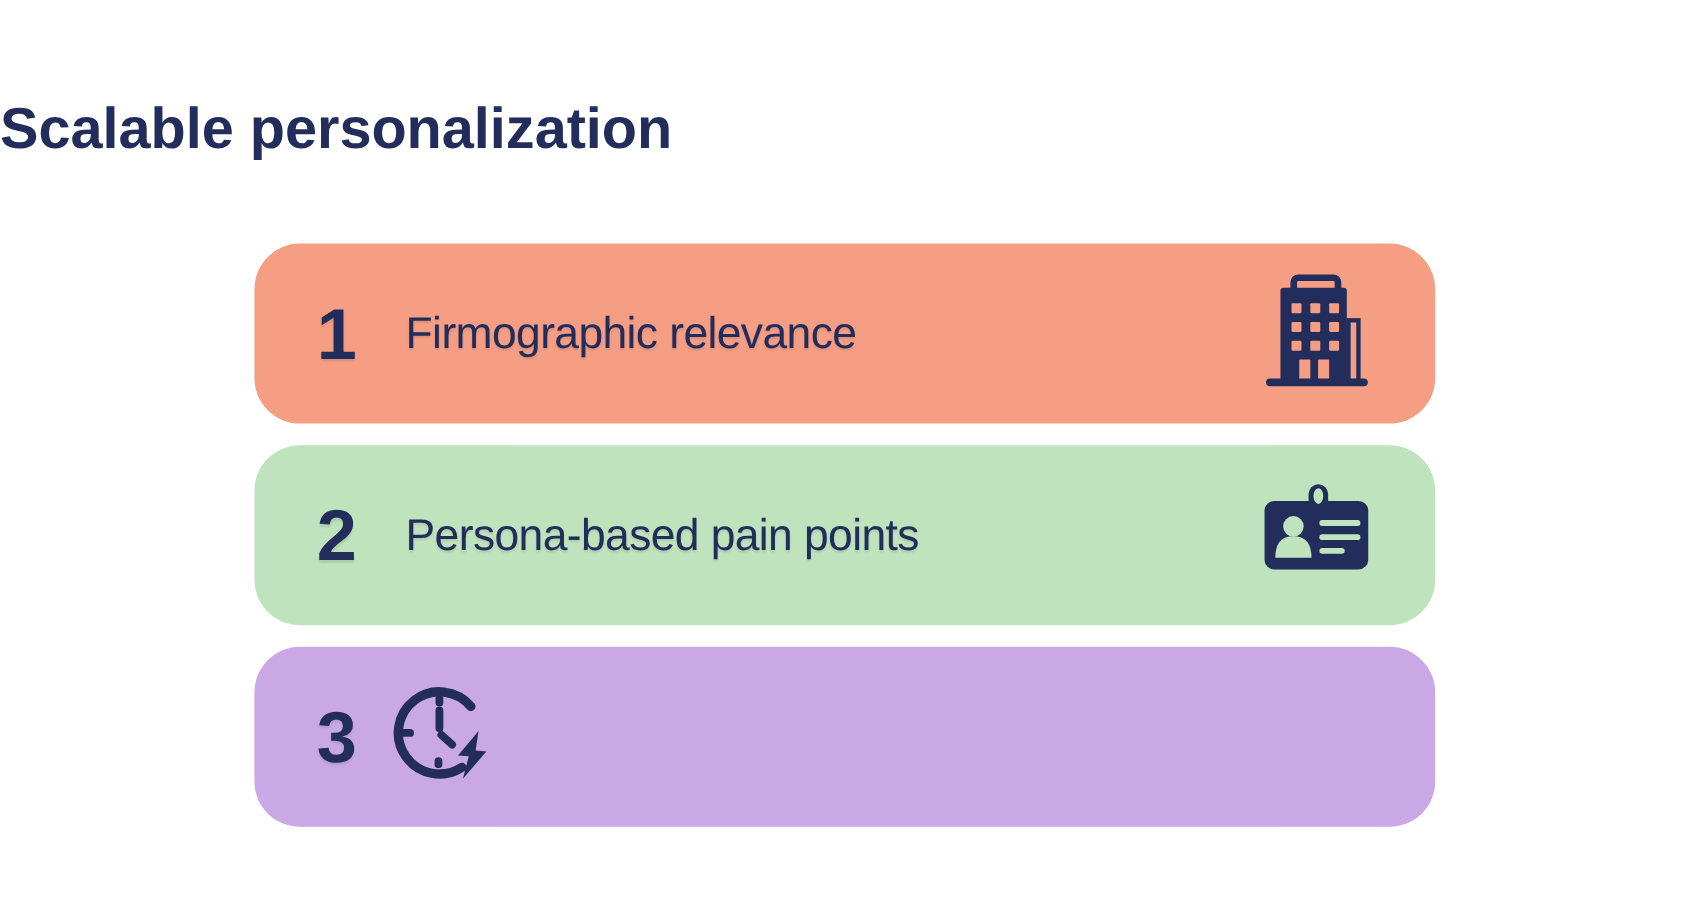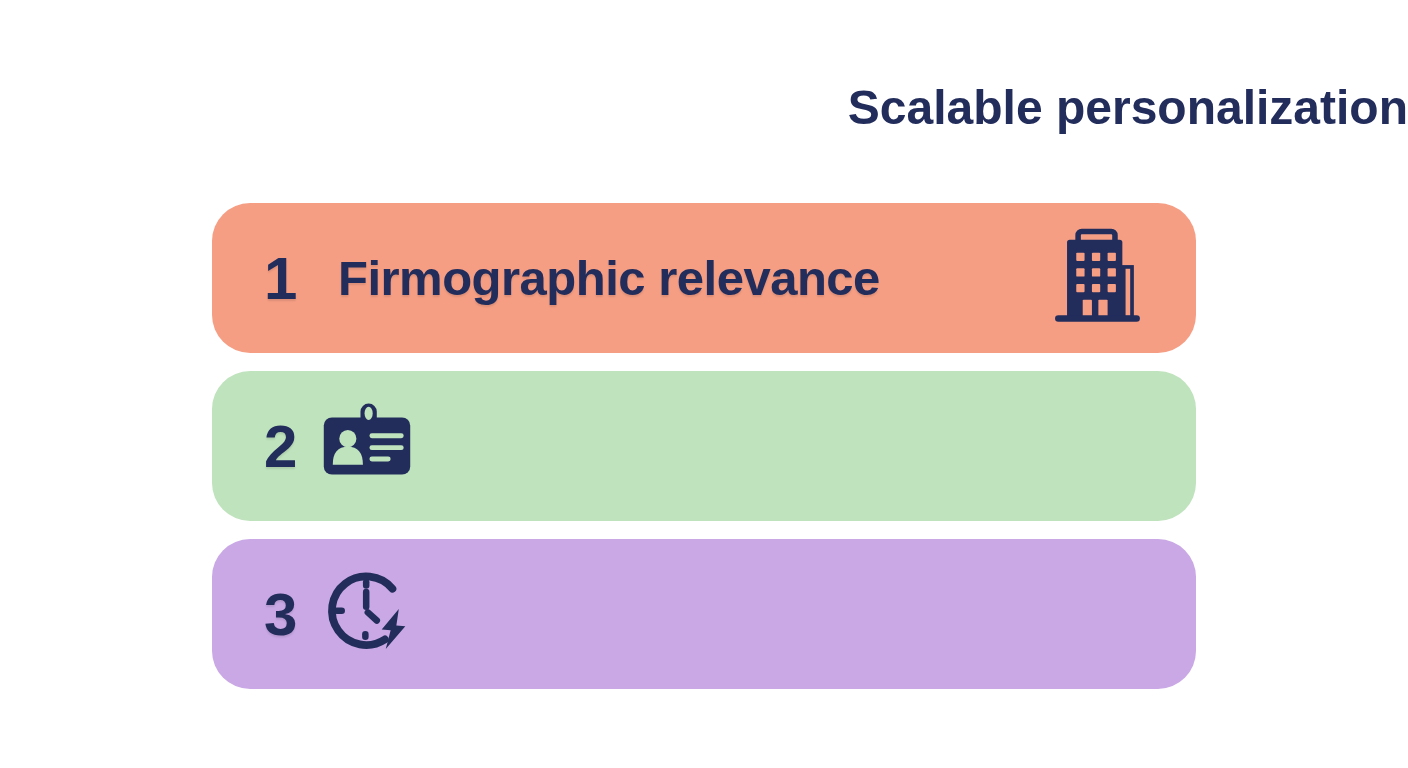--- a/index.html
+++ b/index.html
@@ -14,21 +14,21 @@
     overflow: hidden;
     font-family: "Liberation Sans", sans-serif;
     --ink: #232D5C;
   }
   .title {
     position: absolute;
     top: 80px;
     left: 0;
     width: 100%;
     margin: 0;
-    text-align: right;
+    text-align: left;
     font-size: 48px;
     font-weight: 700;
     letter-spacing: 0px;
     color: var(--ink);
   }
   .rows {
     position: absolute;
     left: 212px;
     top: 203px;
     width: 984px;
@@ -47,22 +47,22 @@
   }
   .num {
     font-size: 60px;
     font-weight: 700;
     color: var(--ink);
     width: 50px;
     flex: none;
     text-shadow: 0 2px 2px rgba(0,0,0,0.10);
   }
   .label {
-    font-size: 49px;
-    font-weight: 700;
+    font-size: 37px;
+    font-weight: 400;
     letter-spacing: -0.5px;
     color: var(--ink);
     margin-left: 24px;
     flex: 1;
     white-space: nowrap;
     text-shadow: 0 2px 2px rgba(0,0,0,0.10);
   }
   .icon {
     flex: none;
     width: 106px;
@@ -115,20 +115,21 @@
 
           <rect class="cut-fill-ink-stroke" x="86.5" y="45.5" width="9" height="55" stroke-width="4"></rect>
 
           <rect class="ink" x="12" y="98" width="92" height="7" rx="3.5"></rect>
         </svg>
       </span>
     </div>
 
     <div class="row" style="--bg: #BFE3BC;">
       <span class="num">2</span>
+      <span class="label">Persona-based pain points</span>
       <span class="icon">
         <svg viewBox="0 0 130 130" xmlns="http://www.w3.org/2000/svg">
 
           <rect class="ink" x="57" y="13" width="20" height="30" rx="10"></rect>
 
           <rect class="ink" x="12" y="30" width="106" height="70" rx="10"></rect>
 
           <ellipse class="cut" cx="67" cy="25" rx="5" ry="8"></ellipse>
 
           <circle class="cut" cx="41.5" cy="56" r="10.5"></circle>

